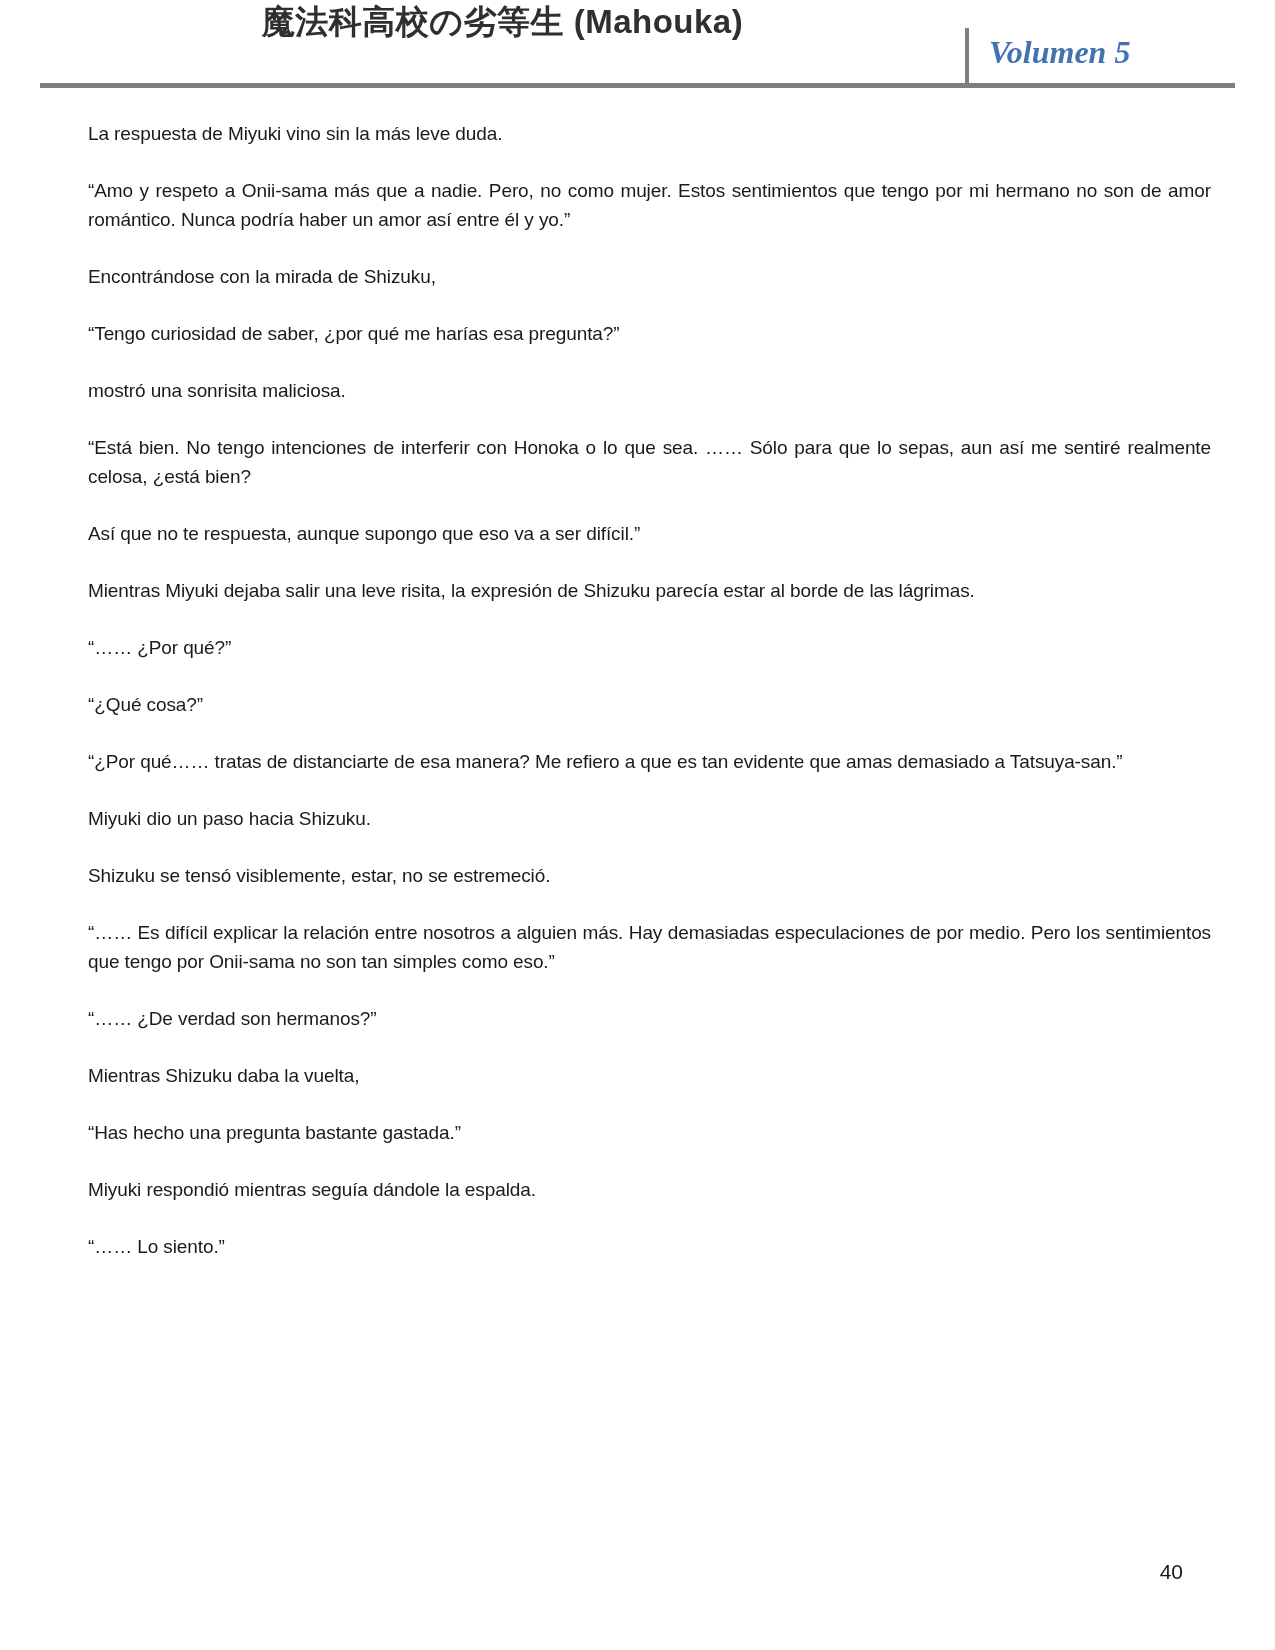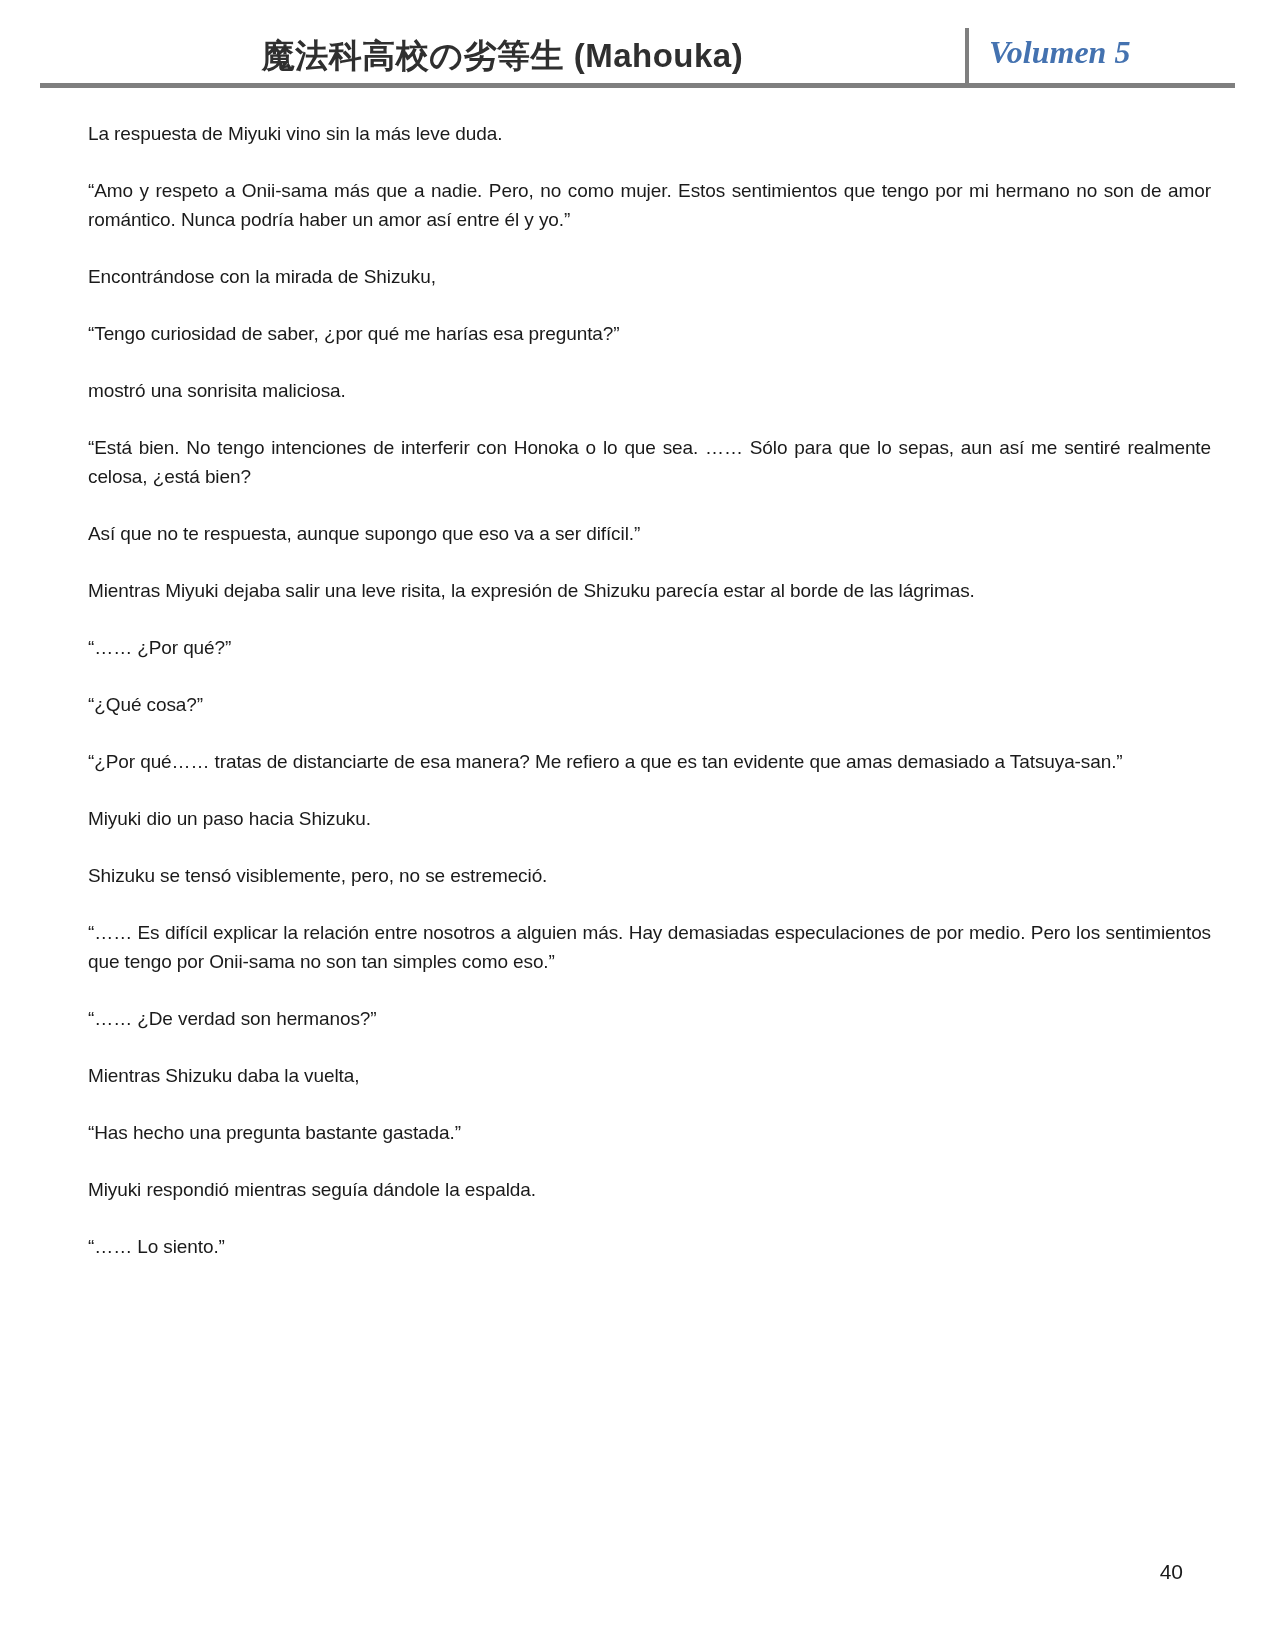--- a/index.html
+++ b/index.html
@@ -20,23 +20,22 @@
   
   .header {
     display: flex;
     margin: 0 40px;
     border-bottom: 5px solid #7f7f7f;
     height: 88px;
   }
   .header-left {
     flex: 1;
     display: flex;
-    align-items: flex-end;
     justify-content: center;
-    padding-bottom: 4px;
+    padding-bottom: 12px;
   }
   .doc-title {
     font-size: 33px;
     font-weight: bold;
     color: #2f2f2f;
     letter-spacing: 0.5px;
     white-space: nowrap;
   }
   .header-right {
     width: 270px;
@@ -109,21 +108,21 @@
       <p>Mientras Miyuki dejaba salir una leve risita, la expresión de Shizuku parecía estar al borde de las lágrimas.</p>
 
       <p>“…… ¿Por qué?”</p>
 
       <p>“¿Qué cosa?”</p>
 
       <p>“¿Por qué…… tratas de distanciarte de esa manera? Me refiero a que es tan evidente que amas demasiado a Tatsuya-san.”</p>
 
       <p>Miyuki dio un paso hacia Shizuku.</p>
 
-      <p>Shizuku se tensó visiblemente, pero, no se estremeció.</p>
+      <p>Shizuku se tensó visiblemente, estar, no se estremeció.</p>
 
 
       <p>“…… Es difícil explicar la relación entre nosotros a alguien más. Hay demasiadas especulaciones de por medio. Pero los sentimientos que tengo por Onii-sama no son tan simples como eso.”</p>
 
       <p>“…… ¿De verdad son hermanos?”</p>
 
       <p>Mientras Shizuku daba la vuelta,</p>
 
       <p>“Has hecho una pregunta bastante gastada.”</p>
 

